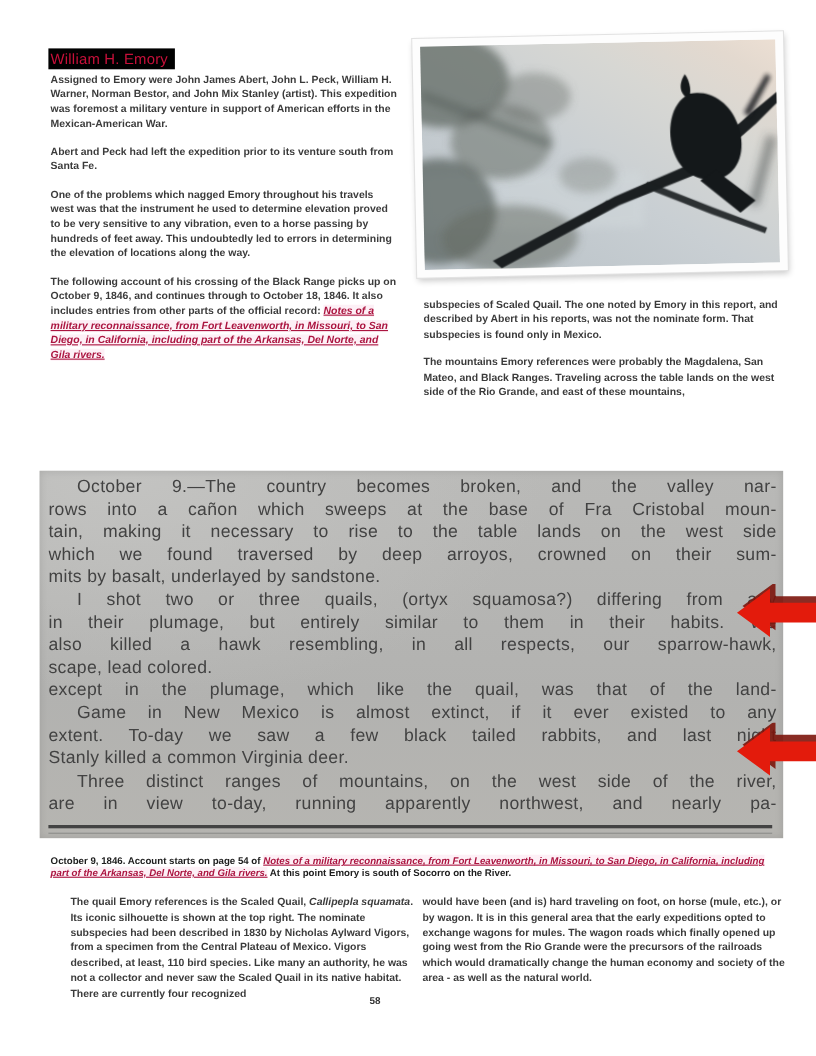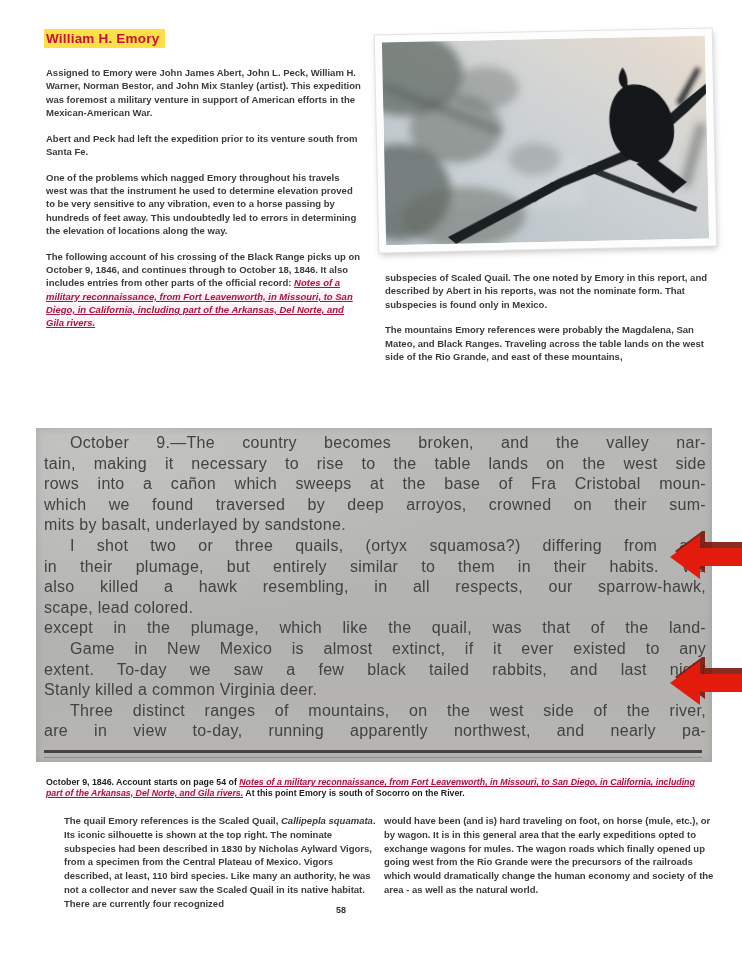--- a/index.html
+++ b/index.html
@@ -1,21 +1,21 @@
 <!DOCTYPE html>
 <html><head>
 <meta charset="utf-8">
 <style>
   html,body{margin:0;padding:0;background:#fff;}
   .page{position:relative;width:742px;height:960px;background:#ffffff;overflow:hidden;
         font-family:"Liberation Sans",sans-serif;}
 
   
-  .title{position:absolute;left:44px;top:29px;font-size:13.5px;font-weight:bold;
-         color:#c8103a;background:#fde047;padding:2px 6px 2px 2px;letter-spacing:.2px;}
+  .title{position:absolute;left:44px;top:44px;font-size:13.5px;font-weight:normal;
+         color:#c8103a;background:#000000;padding:2px 6px 2px 2px;letter-spacing:.2px;}
 
   
   .col{position:absolute;color:#3b3b3b;font-size:9.5px;font-weight:bold;line-height:13.3px;}
   .col p{margin:0 0 12.5px 0;}
   .intro-col{left:46px;top:66px;width:317px;}
   .right-col{left:385px;top:271px;width:331px;}
   .bottom-left{left:64px;top:814px;width:317px;line-height:13.8px;}
   .bottom-right{left:384px;top:814px;width:332px;line-height:13.8px;}
   .link{color:#ab1540;font-style:italic;text-decoration:underline;background:rgba(251,228,238,.55);cursor:pointer;}
   .species{font-style:italic;}
@@ -114,22 +114,22 @@
   </div>
 
   <div class="col right-col">
     <p>subspecies of Scaled Quail. The one noted by Emory in this report, and described by Abert in his reports, was not the nominate form. That subspecies is found only in Mexico.</p>
     <p>The mountains Emory references were probably the Magdalena, San Mateo, and Black Ranges. Traveling across the table lands on the west side of the Rio Grande, and east of these mountains,</p>
   </div>
 
   <div class="scan">
     <div class="scan-text">
       <div class="scan-line ind">October 9.—The country becomes broken, and the valley nar-</div>
+      <div class="scan-line">rows into a cañon which sweeps at the base of Fra Cristobal moun-</div>
       <div class="scan-line">tain, making it necessary to rise to the table lands on the west side</div>
-      <div class="scan-line">rows into a cañon which sweeps at the base of Fra Cristobal moun-</div>
       <div class="scan-line">which we found traversed by deep arroyos, crowned on their sum-</div>
       <div class="scan-line pend">mits by basalt, underlayed by sandstone.</div>
       <div class="scan-line ind">I shot two or three quails, (ortyx squamosa?) differing from any</div>
       <div class="scan-line">in their plumage, but entirely similar to them in their habits.  We</div>
       <div class="scan-line">also killed a hawk resembling, in all respects, our sparrow-hawk,</div>
       <div class="scan-line pend">scape, lead colored.</div>
       <div class="scan-line">except in the plumage, which like the quail, was that of the land-</div>
       <div class="scan-line ind">Game in New Mexico is almost extinct, if it ever existed to any</div>
       <div class="scan-line">extent.  To-day we saw a few black tailed rabbits, and last night</div>
       <div class="scan-line pend">Stanly killed a common Virginia deer.</div>

